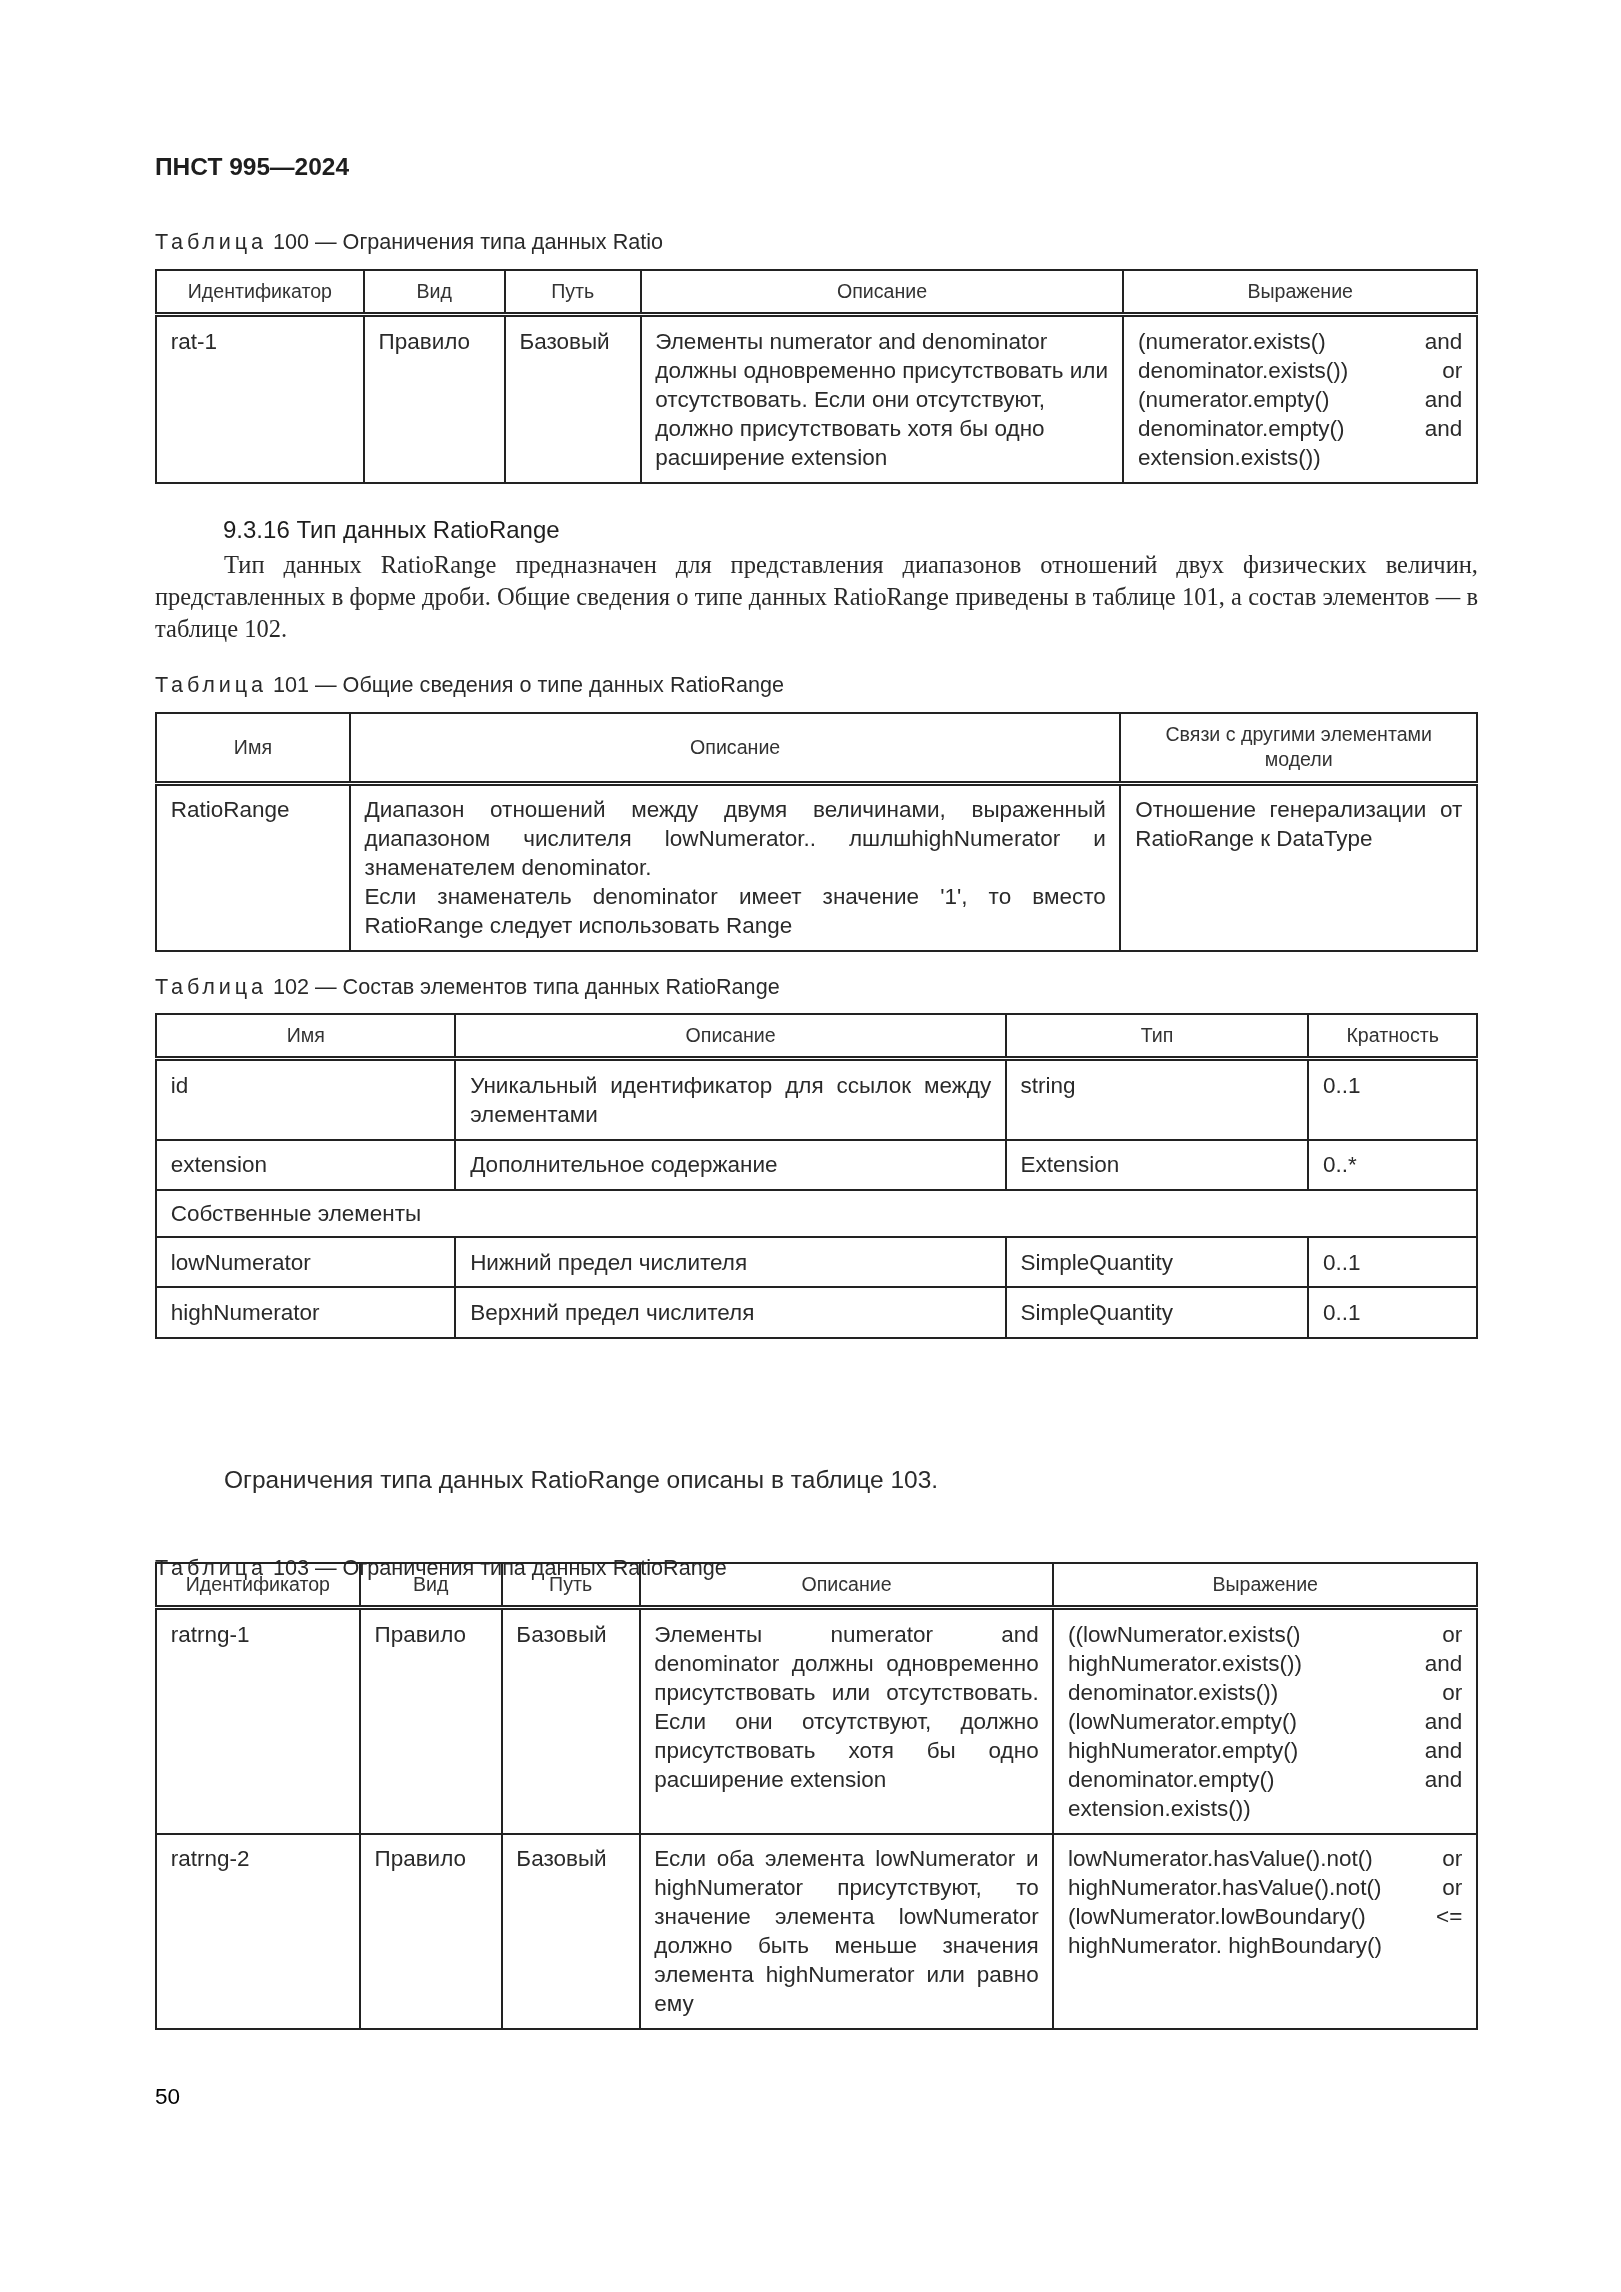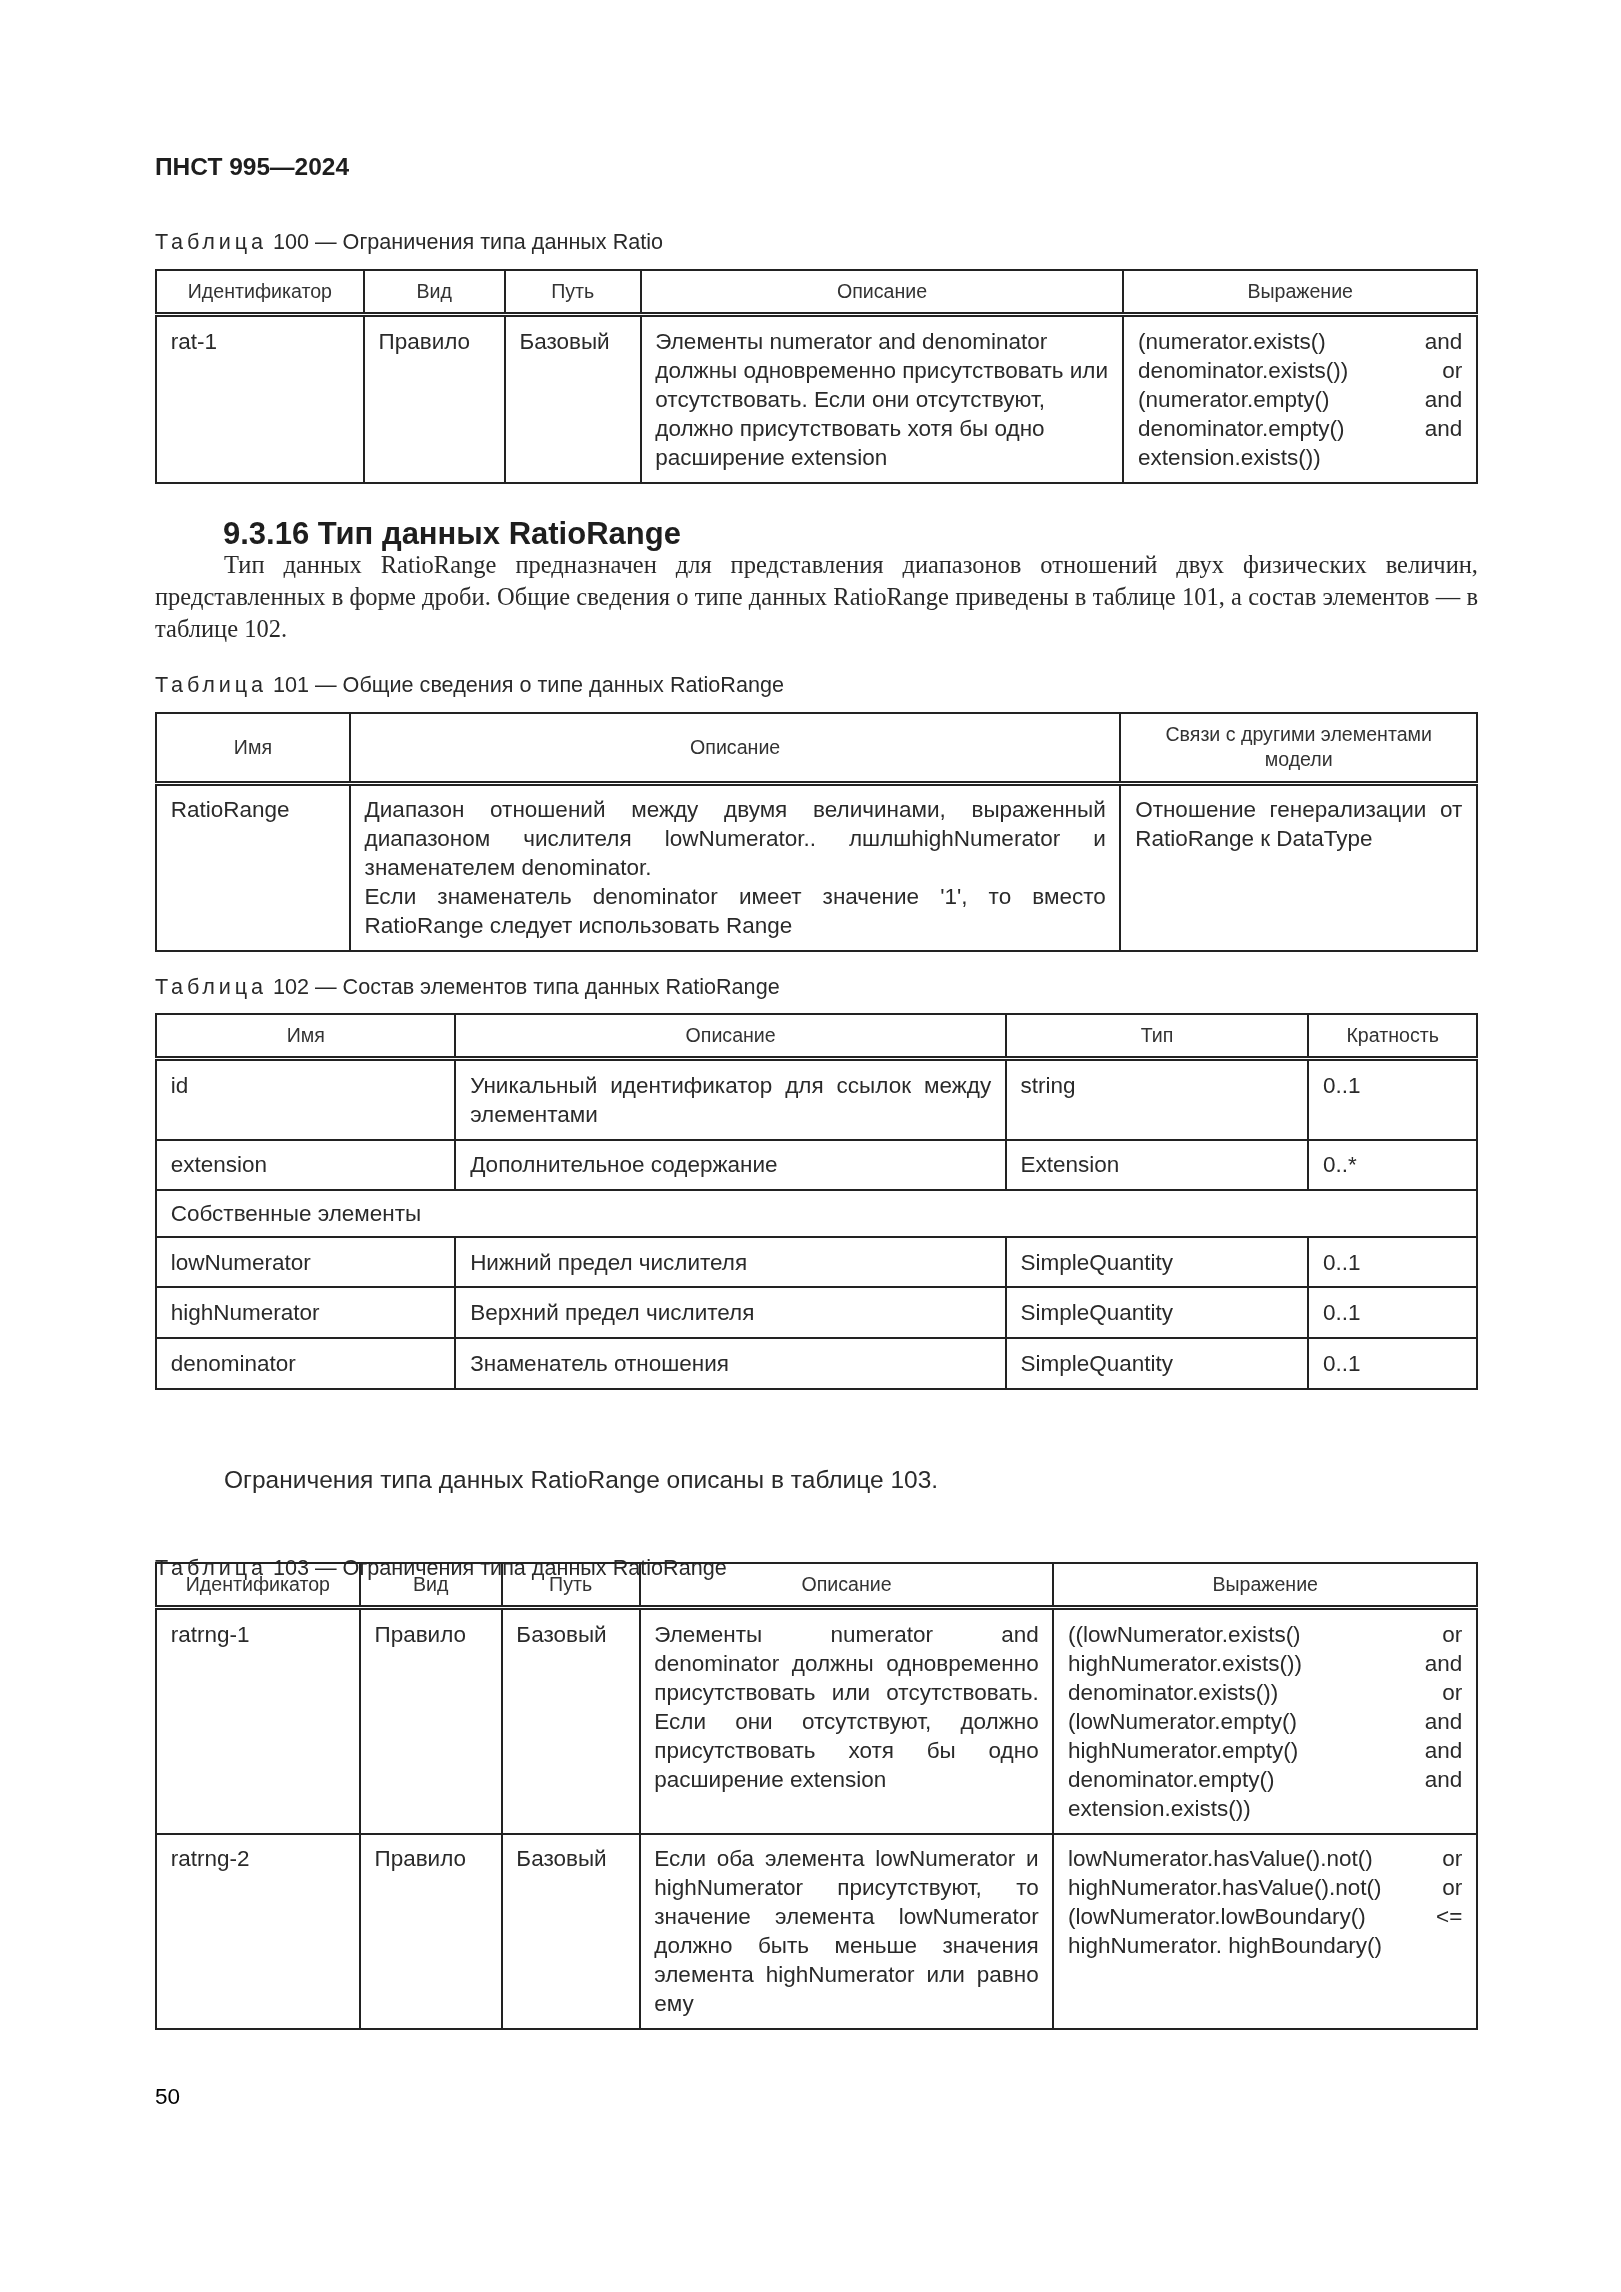--- a/index.html
+++ b/index.html
@@ -6,21 +6,21 @@
   body { width:1621px; height:2293px; position:relative; font-family:"Liberation Sans", sans-serif; color:#2a2a2a; }
   .abs { position:absolute; }
   .doc-header { left:155px; top:153px; font-weight:bold; font-size:24.5px; color:#1e1e1e; }
   .caption { left:155px; font-size:21.6px; color:#2a2a2a; }
   .caption .sp { letter-spacing:3.9px; }
   table { position:absolute; left:155px; width:1323px; border-collapse:collapse; border:2.9px solid #222; font-size:22.5px; line-height:29px; }
   th { font-weight:normal; font-size:19.6px; line-height:25.5px; border:2px solid #222; border-bottom:5.9px double #222; padding:7.8px 7.8px; vertical-align:middle; color:#333; }
   td { border:2px solid #222; padding:9.8px 13.7px; vertical-align:top; color:#2a2a2a; }
   td.just { text-align:justify; }
   td.group { padding:7.8px 13.7px; }
-  .section-title { left:223px; top:516px; font-weight:bold; font-size:31px; color:#1e1e1e; }
+  .section-title { left:223px; top:516px; font-weight:normal; font-size:24px; color:#1e1e1e; }
   .para { left:155px; width:1323px; font-size:24.5px; line-height:32px; text-align:justify; color:#2a2a2a; }
   .indent { text-indent:69px; }
   .page-num { left:155px; top:2084px; font-size:22.5px; color:#000000; }
 </style>
 </head>
 <body>
 
 <div class="abs doc-header">ПНСТ 995—2024</div>
 
 <div class="abs caption" style="top:229px;"><span class="sp">Таблица</span><span> 100 — Ограничения типа данных Ratio</span></div>
@@ -118,26 +118,20 @@
       <td>Нижний предел числителя</td>
       <td>SimpleQuantity</td>
       <td>0..1</td>
     </tr>
     <tr>
       <td>highNumerator</td>
       <td>Верхний предел числителя</td>
       <td>SimpleQuantity</td>
       <td>0..1</td>
     </tr>
-    <tr>
-      <td>denominator</td>
-      <td>Знаменатель отношения</td>
-      <td>SimpleQuantity</td>
-      <td>0..1</td>
-    </tr>
   </tbody>
 </table>
 
 <div class="abs para indent" style="top:1464px;">Ограничения типа данных RatioRange описаны в таблице 103.</div>
 
 <div class="abs caption" style="top:1523px;margin-top:32px;"><span class="sp">Таблица</span><span> 103 — Ограничения типа данных RatioRange</span></div>
 <table style="top:1562px;">
   <colgroup>
       <col style="width:204px">
       <col style="width:142px">

